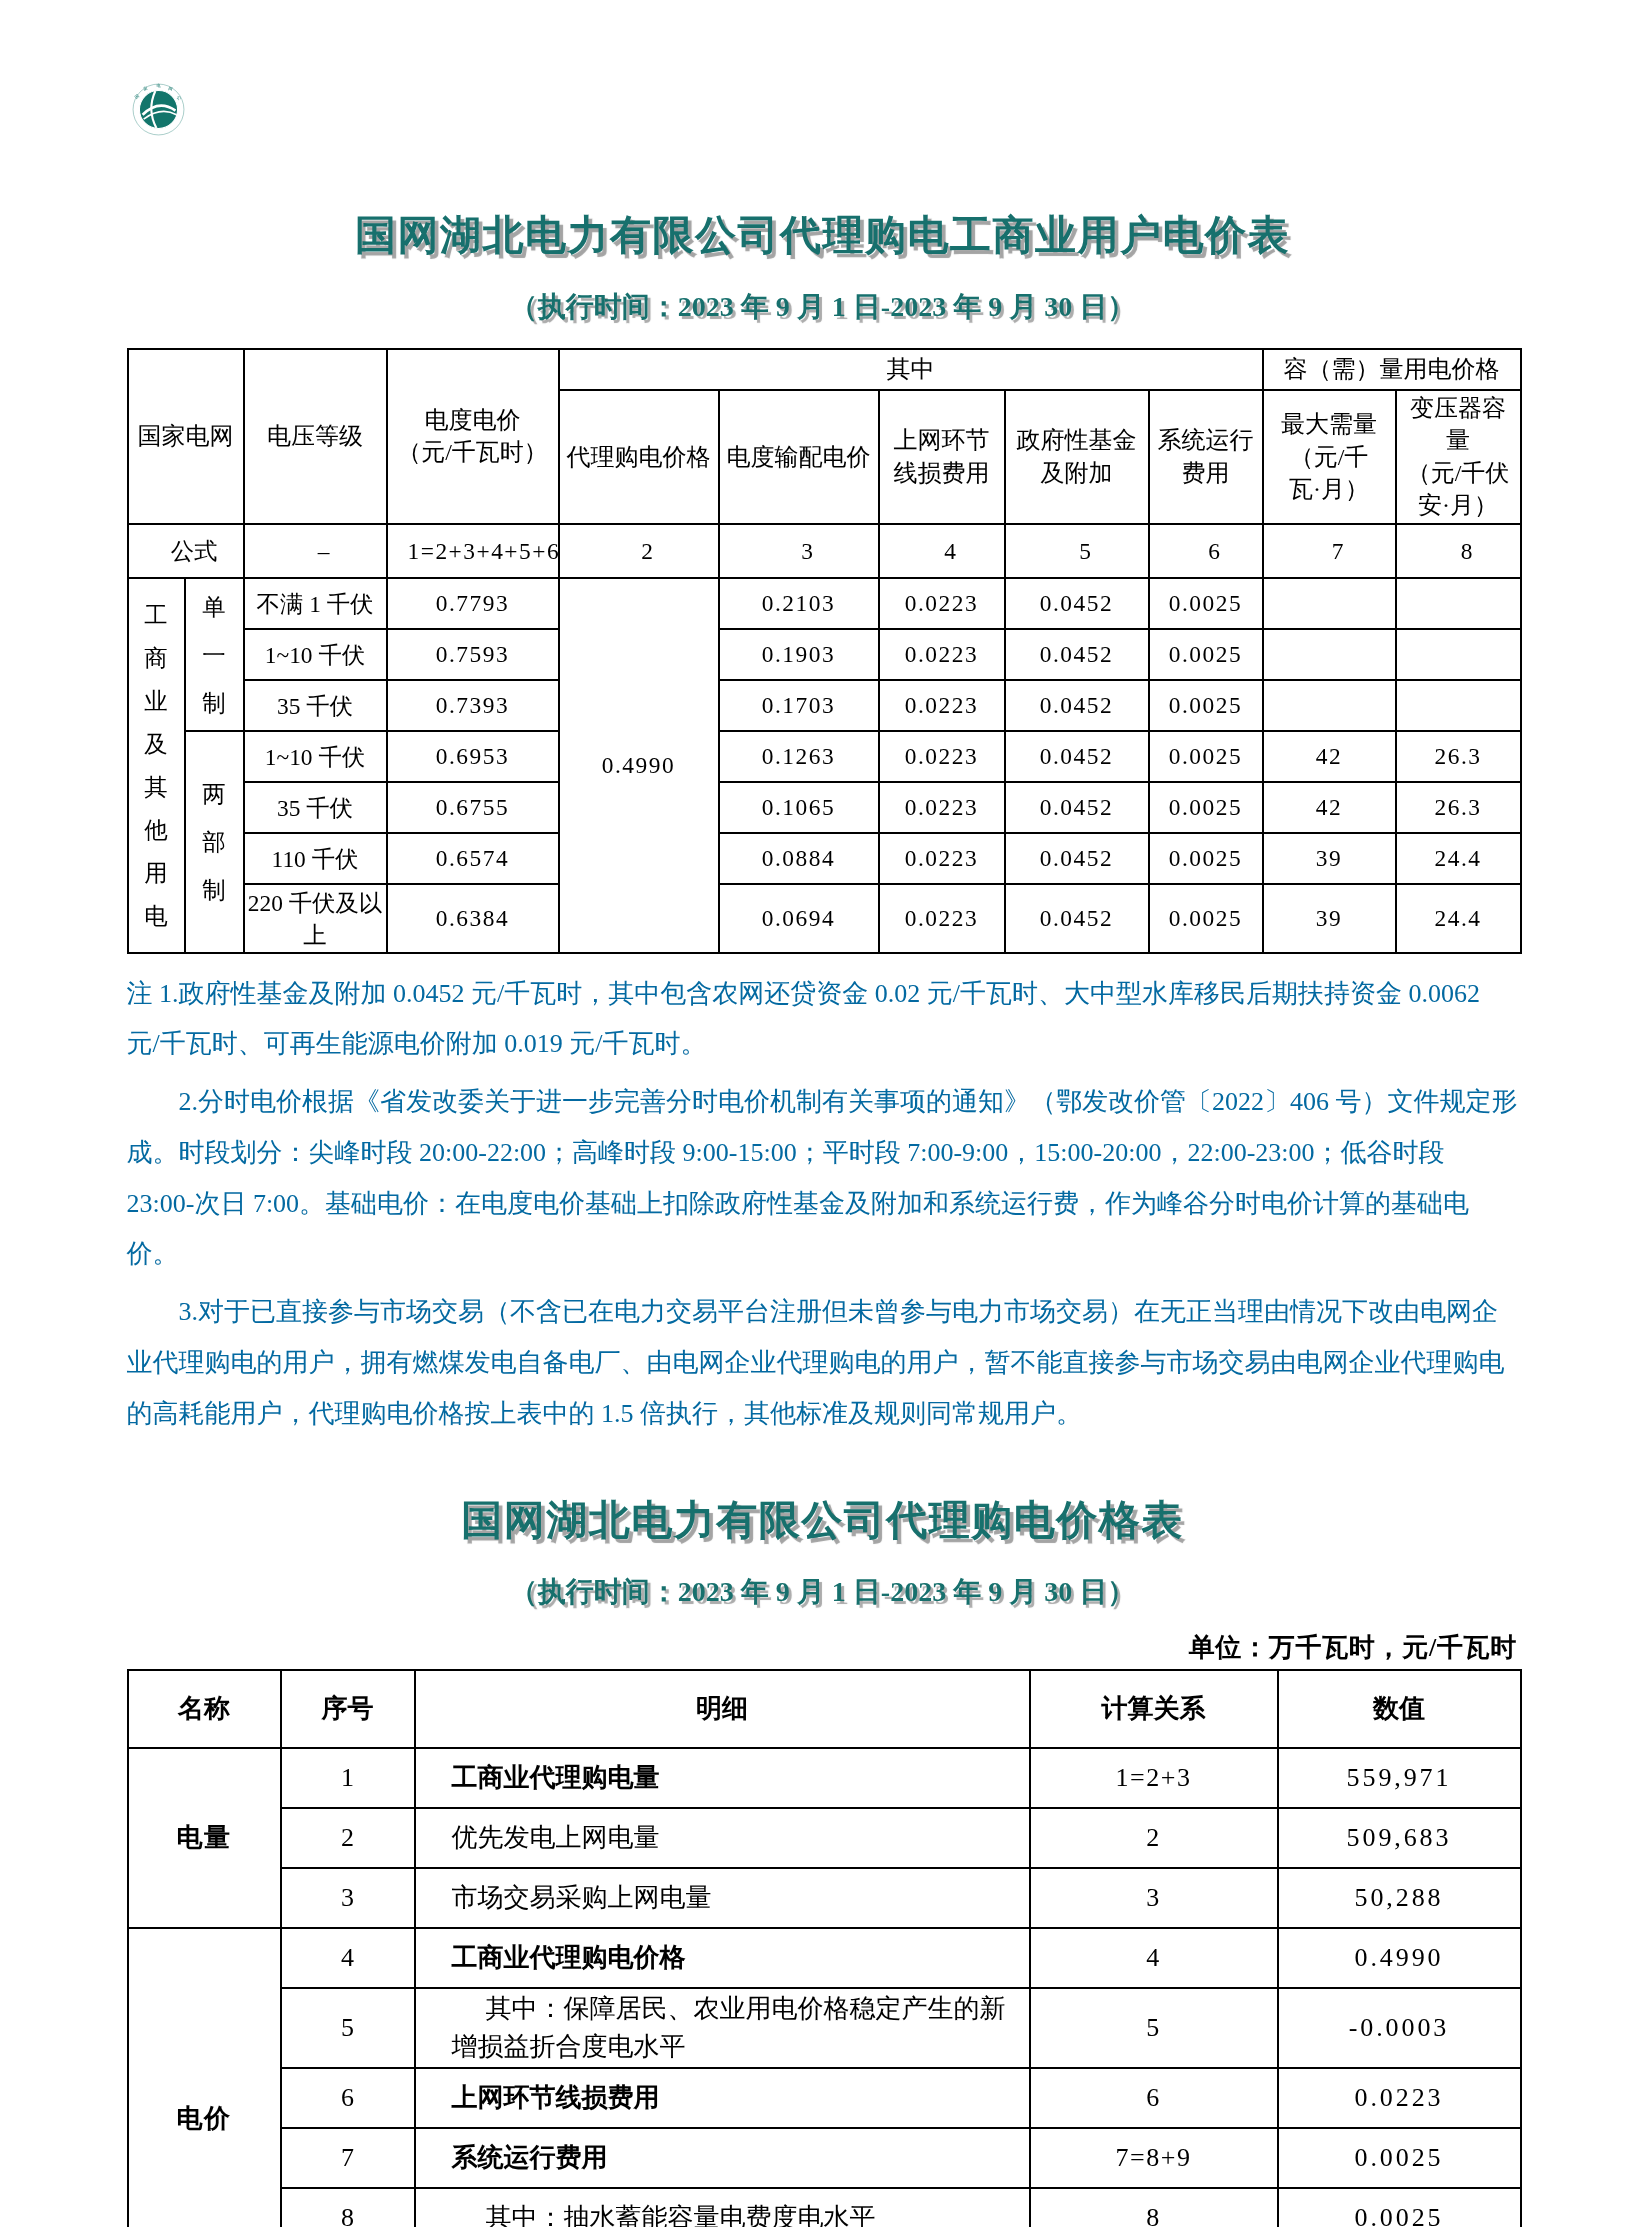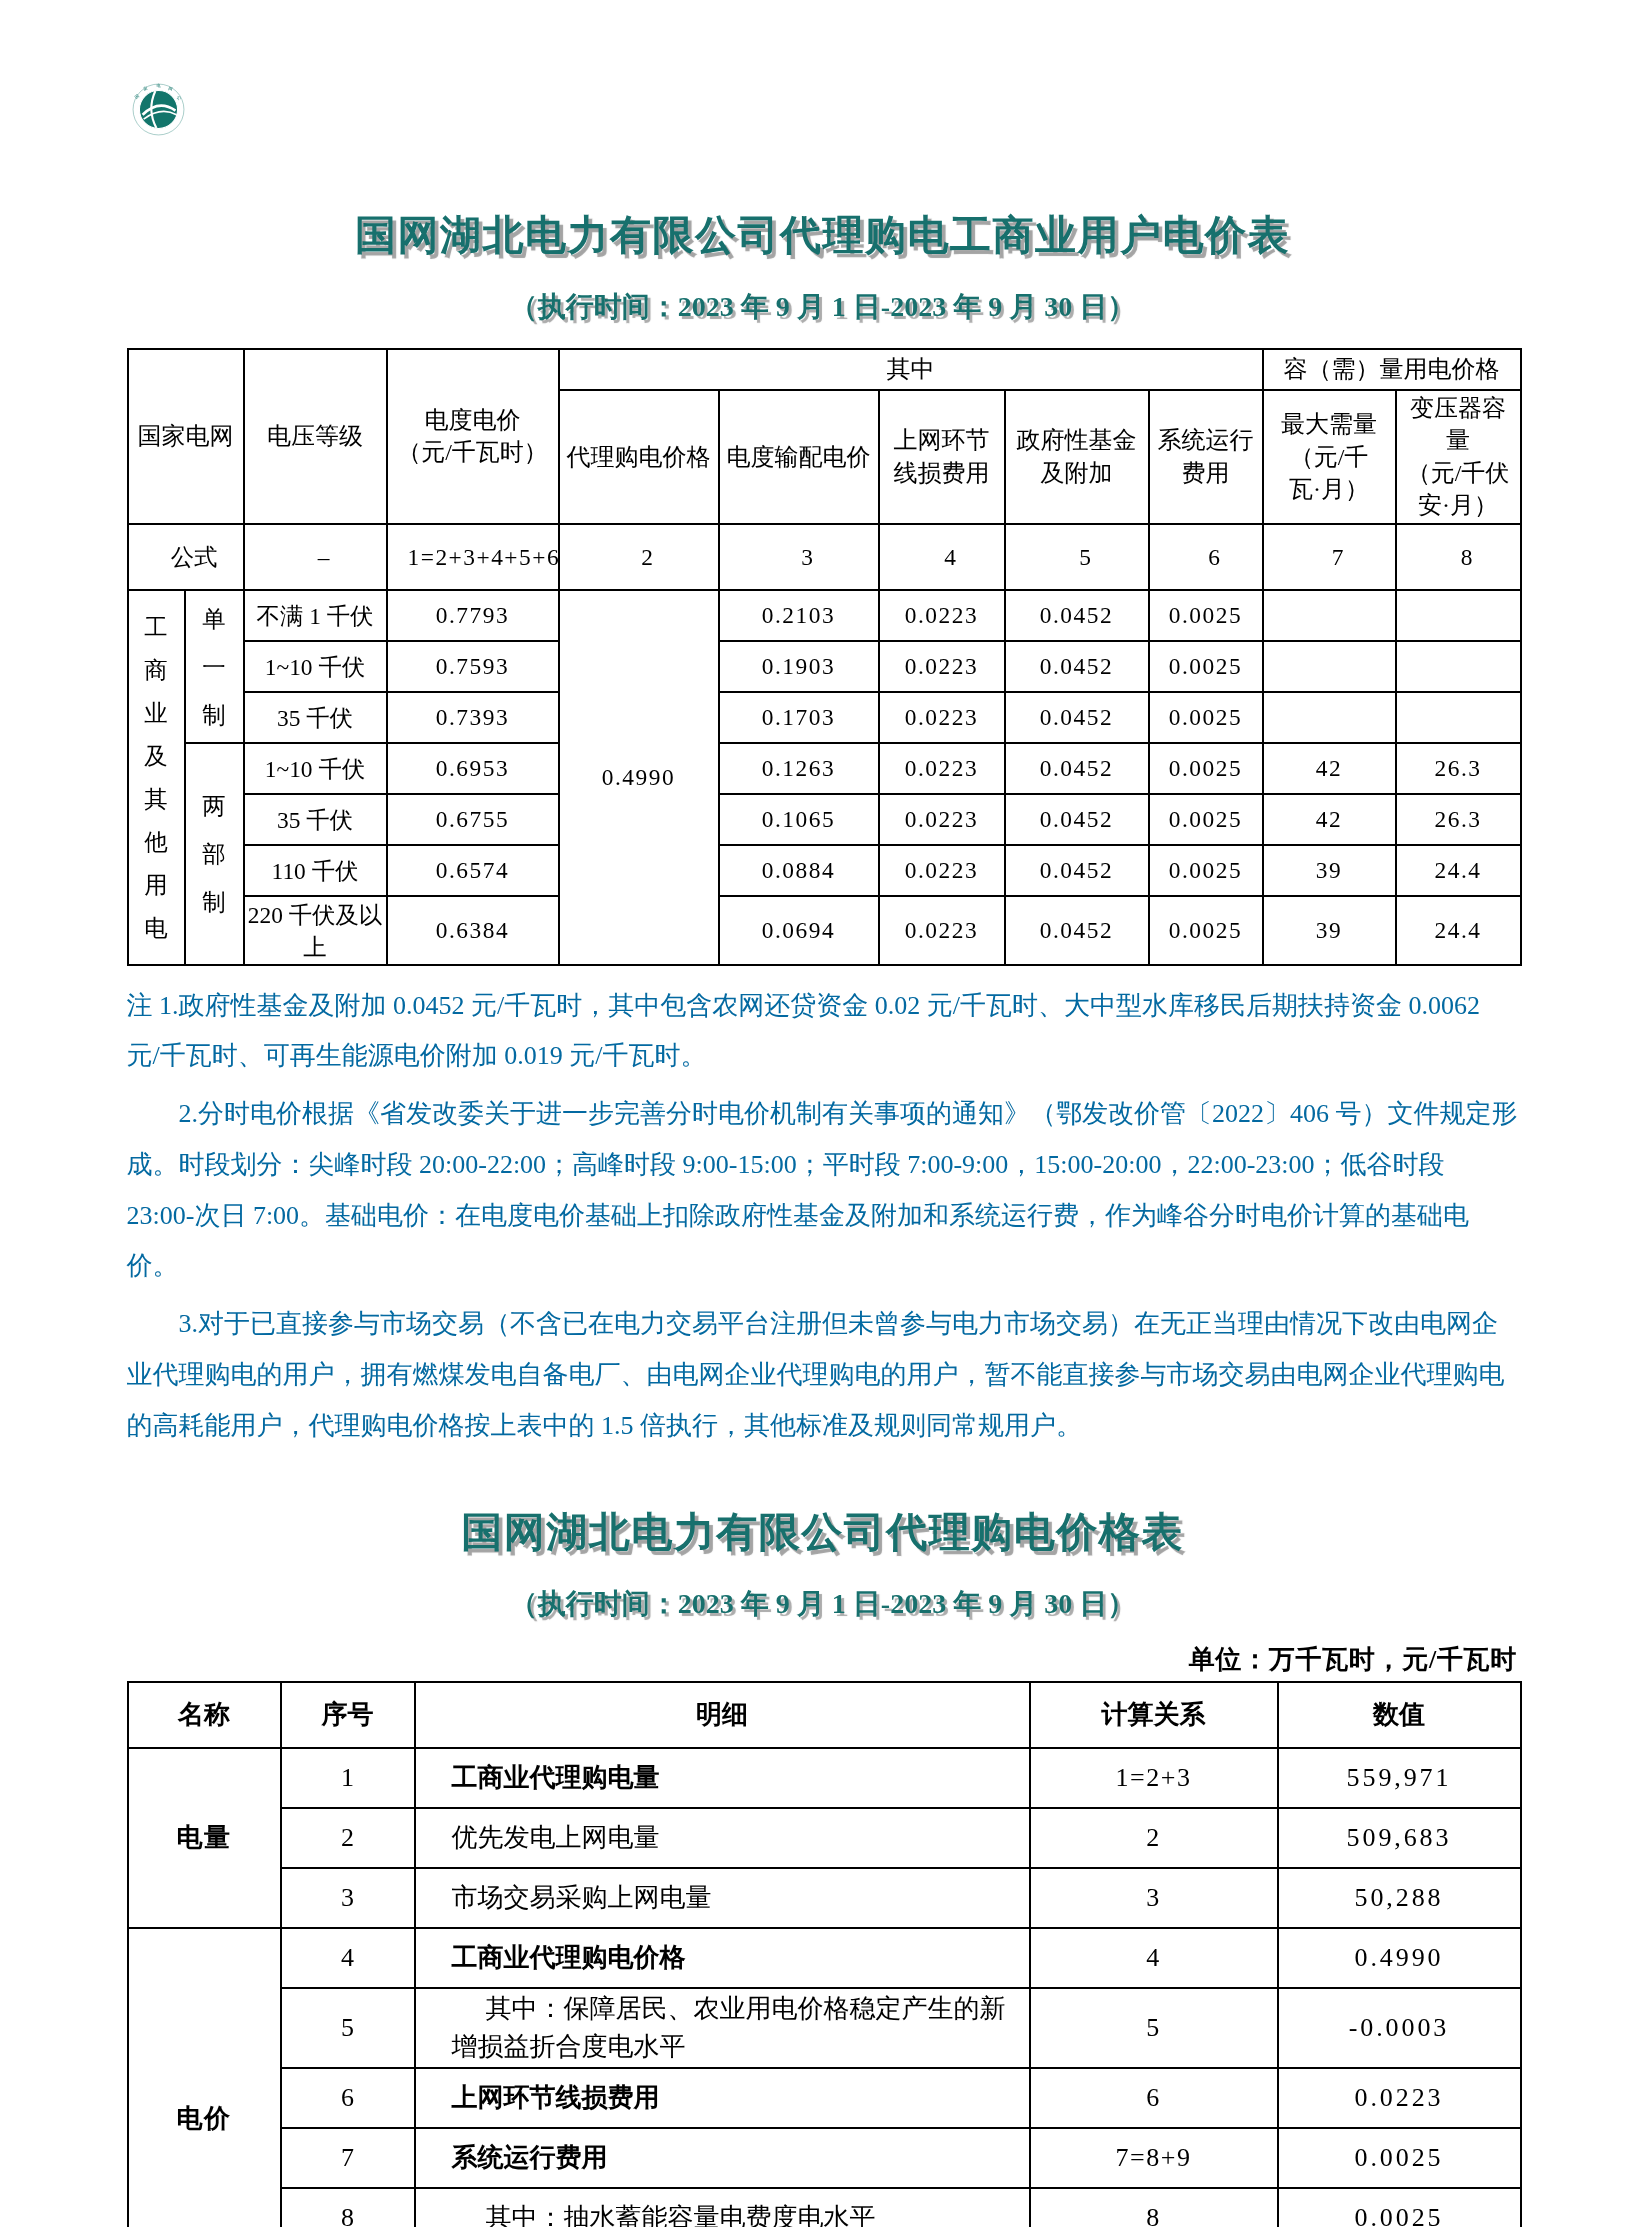--- a/index.html
+++ b/index.html
@@ -39,29 +39,29 @@
   }
 
   
   table{border-collapse:collapse;table-layout:fixed;width:1392px;background:#fff;}
   td,th{border:2.2px solid #000;text-align:center;vertical-align:middle;
         font-weight:normal;padding:1.5px 2.9px;box-sizing:border-box;}
   .t1{margin-top:22px;font-size:23.4px;}
   .t1 th{font-size:24px;}
   .t1 tr.h1 th{height:41px;}
   .t1 tr.h2 th{height:94px;}
-  .t1 tr.frow td{height:66px;padding-left:20px;}
+  .t1 tr.frow td{height:54px;padding-left:20px;}
   .t1 td{height:51px;}
   .pre{white-space:pre-line;line-height:1.35;}
   .vtext{white-space:pre-line;line-height:48px;padding:0;}
   .vtext8{white-space:pre-line;line-height:43px;padding:0;}
   .num{letter-spacing:1.5px;}
 
   .t2{margin-top:0;font-size:26px;}
-  .t2 th{font-size:26px;font-weight:bold;height:66px;}
+  .t2 th{font-size:26px;font-weight:bold;height:78px;}
   .t2 td{height:60px;}
   .t2 .grp{font-weight:bold;letter-spacing:1.5px;}
   .t2 .detail{text-align:left;padding-left:36px;line-height:1.45;}
   .t2 .detail.ind1{text-indent:34px;}
   .t2 .detail.ind2{text-indent:110px;}
   .t2 .b{font-weight:bold;}
   .t2 .val{letter-spacing:2.9px;}
 
   
   .notes{margin-top:14.7px;font-size:26px;color:#0369a1;line-height:1.95;}

